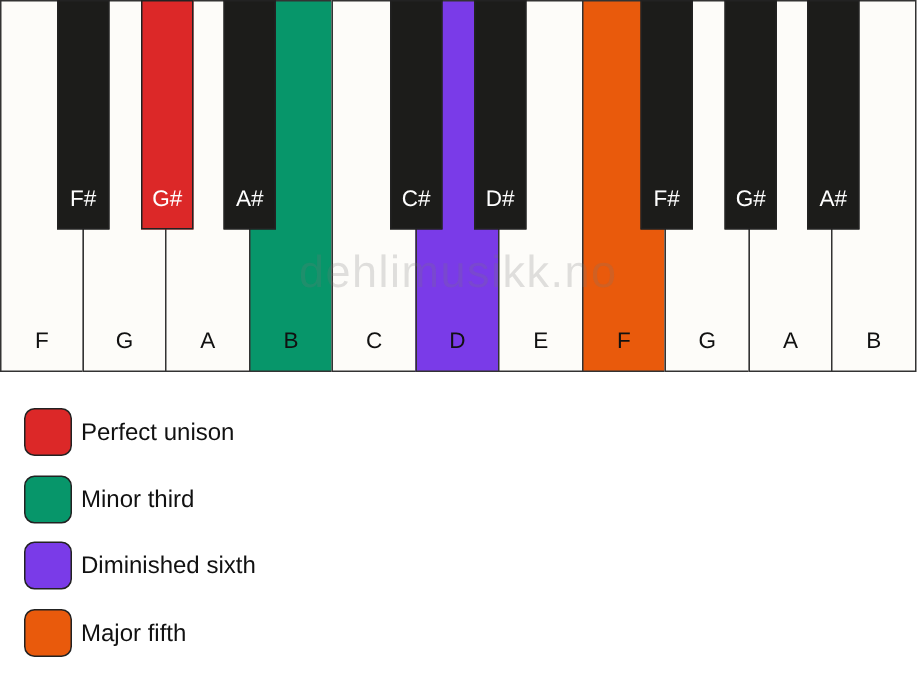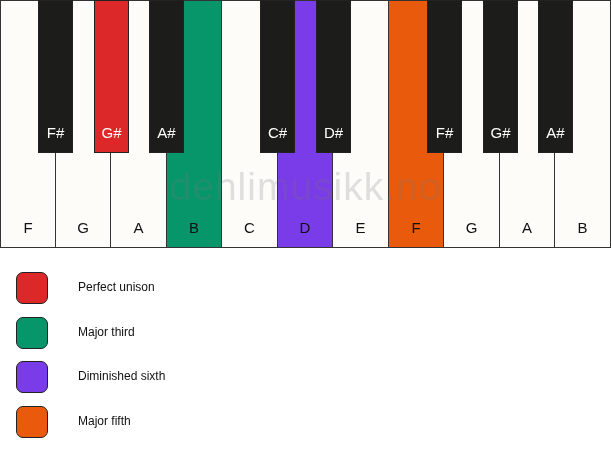--- a/index.html
+++ b/index.html
@@ -2,25 +2,25 @@
 <html><head>
 <meta charset="utf-8">
 <style>
   html, body { margin: 0; padding: 0; background: #ffffff; }
   body { width: 611px; height: 461px; position: relative; overflow: hidden; font-family: "Liberation Sans", sans-serif; }
   .keyboard { position: absolute; left: 0; top: 0; width: 611px; height: 250px; }
   .white-key { position: absolute; top: 0; height: 248px; background: #fdfcf9; border: 1px solid #333; box-sizing: border-box; }
   .white-key .lbl { position: absolute; bottom: 11px; left: 0; right: 0; text-align: center; font-size: 15px; color: #111; }
   .black-key { position: absolute; top: 0; width: 35px; height: 153px; background: #1c1c1a; border: 1px solid #222; box-sizing: border-box; }
   .black-key .lbl { position: absolute; bottom: 11px; left: 0; right: 0; text-align: center; font-size: 15px; color: #fff; }
-  .watermark { position: absolute; left: 0; top: 165px; width: 611px; text-align: center; font-size: 39px; color: rgba(120,120,120,0.22); pointer-events: none; letter-spacing: 1px; }
+  .watermark { position: absolute; left: 0; top: 165px; width: 611px; text-align: center; font-size: 30px; color: rgba(120,120,120,0.22); pointer-events: none; letter-spacing: 1px; }
   .legend { position: absolute; left: 16px; top: 272px; }
   .legend-item { position: relative; height: 44.5px; }
   .swatch { position: absolute; left: 0; top: 0; width: 32px; height: 32px; border: 1.5px solid #222; border-radius: 7px; box-sizing: border-box; }
-  .legend-label { position: absolute; left: 62px; top: 8px; font-size: 12px; color: #111; white-space: nowrap; }
+  .legend-label { position: absolute; left: 38px; top: 8px; font-size: 16px; color: #111; white-space: nowrap; }
 </style>
 </head>
 <body>
 
 <div class="keyboard">
   <div class="white-key" style="left:0px;width:56px;">
       <span class="lbl">F</span>
     </div>
   <div class="white-key" style="left:55px;width:56px;">
       <span class="lbl">G</span>
@@ -81,21 +81,21 @@
     </div>
 </div>
 
 <div class="legend">
   <div class="legend-item">
     <div class="swatch" style="background:#dc2828;"></div>
     <span class="legend-label">Perfect unison</span>
   </div>
   <div class="legend-item">
     <div class="swatch" style="background:#07966a;"></div>
-    <span class="legend-label">Major third</span>
+    <span class="legend-label">Minor third</span>
   </div>
   <div class="legend-item">
     <div class="swatch" style="background:#7a3be8;"></div>
     <span class="legend-label">Diminished sixth</span>
   </div>
   <div class="legend-item">
     <div class="swatch" style="background:#e95a0c;"></div>
     <span class="legend-label">Major fifth</span>
   </div>
 </div>

